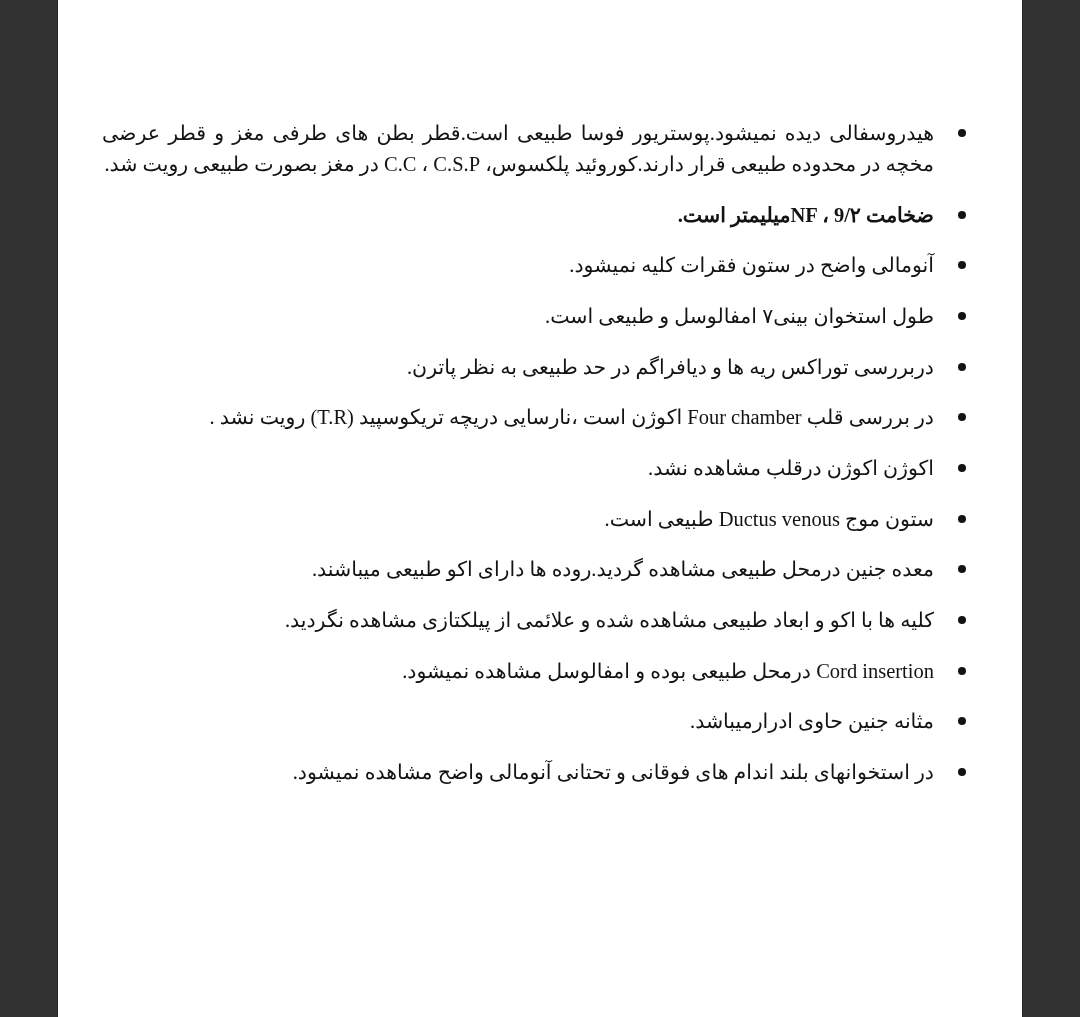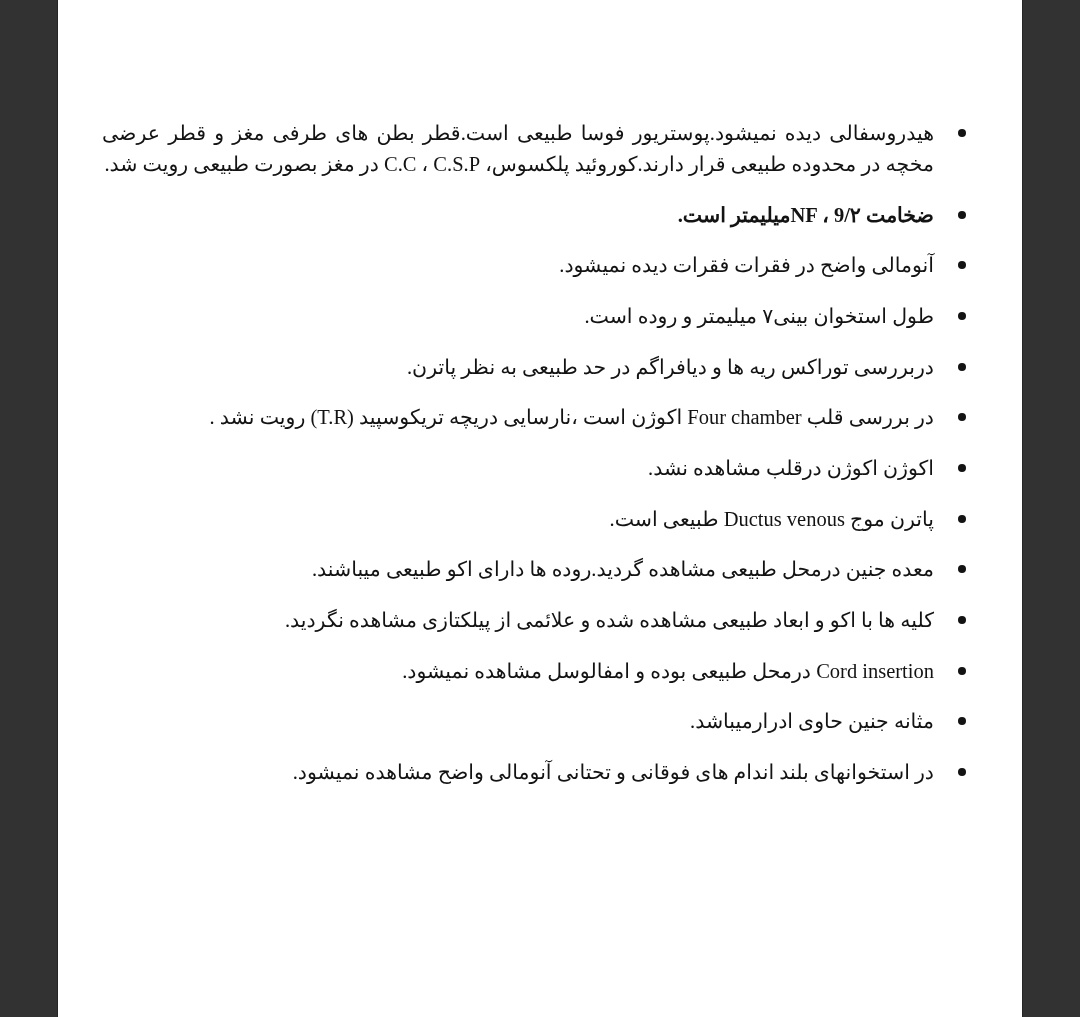--- a/index.html
+++ b/index.html
@@ -104,47 +104,47 @@
           <span class="item-text">هیدروسفالی دیده نمیشود.پوستریور فوسا طبیعی است.قطر بطن های طرفی مغز و قطر عرضی مخچه در محدوده طبیعی قرار دارند.کوروئید پلکسوس، C.C ، C.S.P در مغز بصورت طبیعی رویت شد.</span>
         </li>
 
         <li class="bold">
           <span class="bullet-dot"></span>
           <span class="item-text">ضخامت NF ، 9/۲میلیمتر است.</span>
         </li>
 
         <li>
           <span class="bullet-dot"></span>
-          <span class="item-text">آنومالی واضح در فقرات فقرات دیده نمیشود.</span>
+          <span class="item-text">آنومالی واضح در ستون فقرات کلیه نمیشود.</span>
         </li>
 
 
         <li>
           <span class="bullet-dot"></span>
-          <span class="item-text">طول استخوان بینی۷ میلیمتر و روده است.</span>
+          <span class="item-text">طول استخوان بینی۷ امفالوسل و طبیعی است.</span>
         </li>
 
         <li>
           <span class="bullet-dot"></span>
           <span class="item-text">دربررسی توراکس ریه ها و دیافراگم در حد طبیعی به نظر پاترن.</span>
         </li>
 
         <li>
           <span class="bullet-dot"></span>
           <span class="item-text">در بررسی قلب Four chamber اکوژن است ،نارسایی دریچه تریکوسپید (T.R) رویت نشد .</span>
         </li>
 
         <li>
           <span class="bullet-dot"></span>
           <span class="item-text">اکوژن اکوژن درقلب مشاهده نشد.</span>
         </li>
 
         <li>
           <span class="bullet-dot"></span>
-          <span class="item-text">پاترن موج Ductus venous طبیعی است.</span>
+          <span class="item-text">ستون موج Ductus venous طبیعی است.</span>
         </li>
 
         <li>
           <span class="bullet-dot"></span>
           <span class="item-text">معده جنین درمحل طبیعی مشاهده گردید.روده ها دارای اکو طبیعی میباشند.</span>
         </li>
 
         <li>
           <span class="bullet-dot"></span>
           <span class="item-text">کلیه ها با اکو و ابعاد طبیعی مشاهده شده و علائمی از پیلکتازی مشاهده نگردید.</span>

